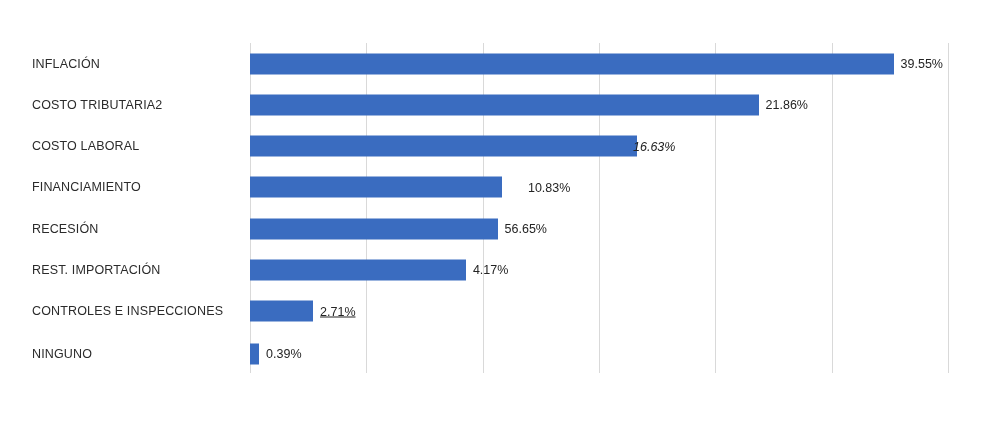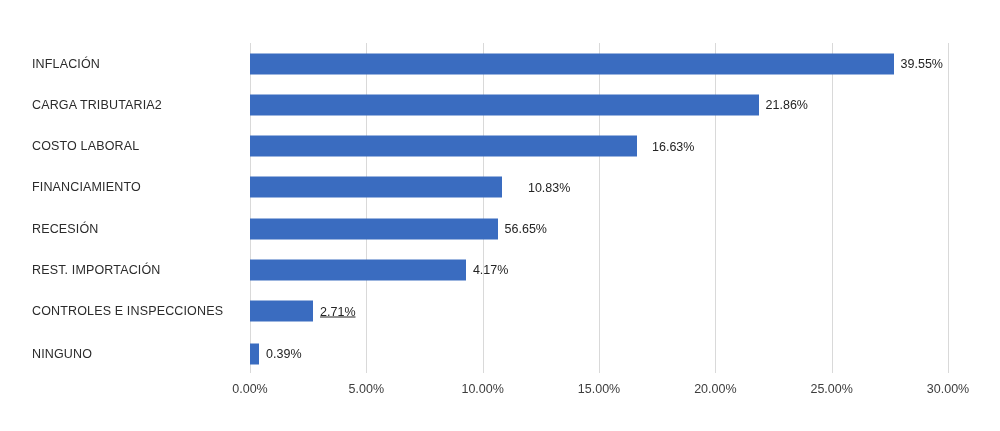--- a/index.html
+++ b/index.html
@@ -121,31 +121,31 @@
 
   <div id="rows">
       <div class="bar-row" style="top: 0px; height: 41.25px;">
         <div class="cat-label">INFLACIÓN</div>
         <div class="bar-track">
           <div class="bar" title="INFLACIÓN 27.66%" style="width: 643.556px; background: rgb(58, 108, 192);"></div>
           <div class="bar-value" style="left: 643.556px;">39.55%</div>
         </div>
       </div>
       <div class="bar-row" style="top: 41.25px; height: 41.25px;">
-        <div class="cat-label">CARGA TRIBUTARIA2</div>
+        <div class="cat-label">COSTO TRIBUTARIA2</div>
         <div class="bar-track">
           <div class="bar" title="CARGA TRIBUTARIA2 21.86%" style="width: 508.609px; background: rgb(58, 108, 192);"></div>
           <div class="bar-value" style="left: 508.609px;">21.86%</div>
         </div>
       </div>
       <div class="bar-row" style="top: 82.5px; height: 41.25px;">
         <div class="cat-label">COSTO LABORAL</div>
         <div class="bar-track">
           <div class="bar" title="COSTO LABORAL 16.63%" style="width: 386.925px; background: rgb(58, 108, 192);"></div>
-          <div class="bar-value" style="left: 395px;">16.63%</div>
+          <div class="bar-value" style="left: 376px; font-style: italic;">16.63%</div>
         </div>
       </div>
       <div class="bar-row" style="top: 123.75px; height: 41.25px;">
         <div class="cat-label">FINANCIAMIENTO</div>
         <div class="bar-track">
           <div class="bar" title="FINANCIAMIENTO 10.83%" style="width: 251.978px; background: rgb(58, 108, 192);"></div>
           <div class="bar-value" style="left: 251.978px; padding-left: 26px;">10.83%</div>
         </div>
       </div>
       <div class="bar-row" style="top: 165px; height: 41.25px;">
@@ -171,23 +171,14 @@
       </div>
       <div class="bar-row" style="top: 290px; height: 41.25px;">
         <div class="cat-label">NINGUNO</div>
         <div class="bar-track">
           <div class="bar" title="NINGUNO 0.39%" style="width: 9.074px; background: rgb(58, 108, 192);"></div>
           <div class="bar-value" style="left: 9.074px;">0.39%</div>
         </div>
       </div>
     </div>
 
-  <div id="x-axis">
-      <div class="tick-label" style="left: 250px;">0.00%</div>
-      <div class="tick-label" style="left: 366.333px;">5.00%</div>
-      <div class="tick-label" style="left: 482.667px;">10.00%</div>
-      <div class="tick-label" style="left: 599px;">15.00%</div>
-      <div class="tick-label" style="left: 715.333px;">20.00%</div>
-      <div class="tick-label" style="left: 831.667px;">25.00%</div>
-      <div class="tick-label" style="left: 948px;">30.00%</div>
-    </div>
 
 </div>
 
 </body></html>

